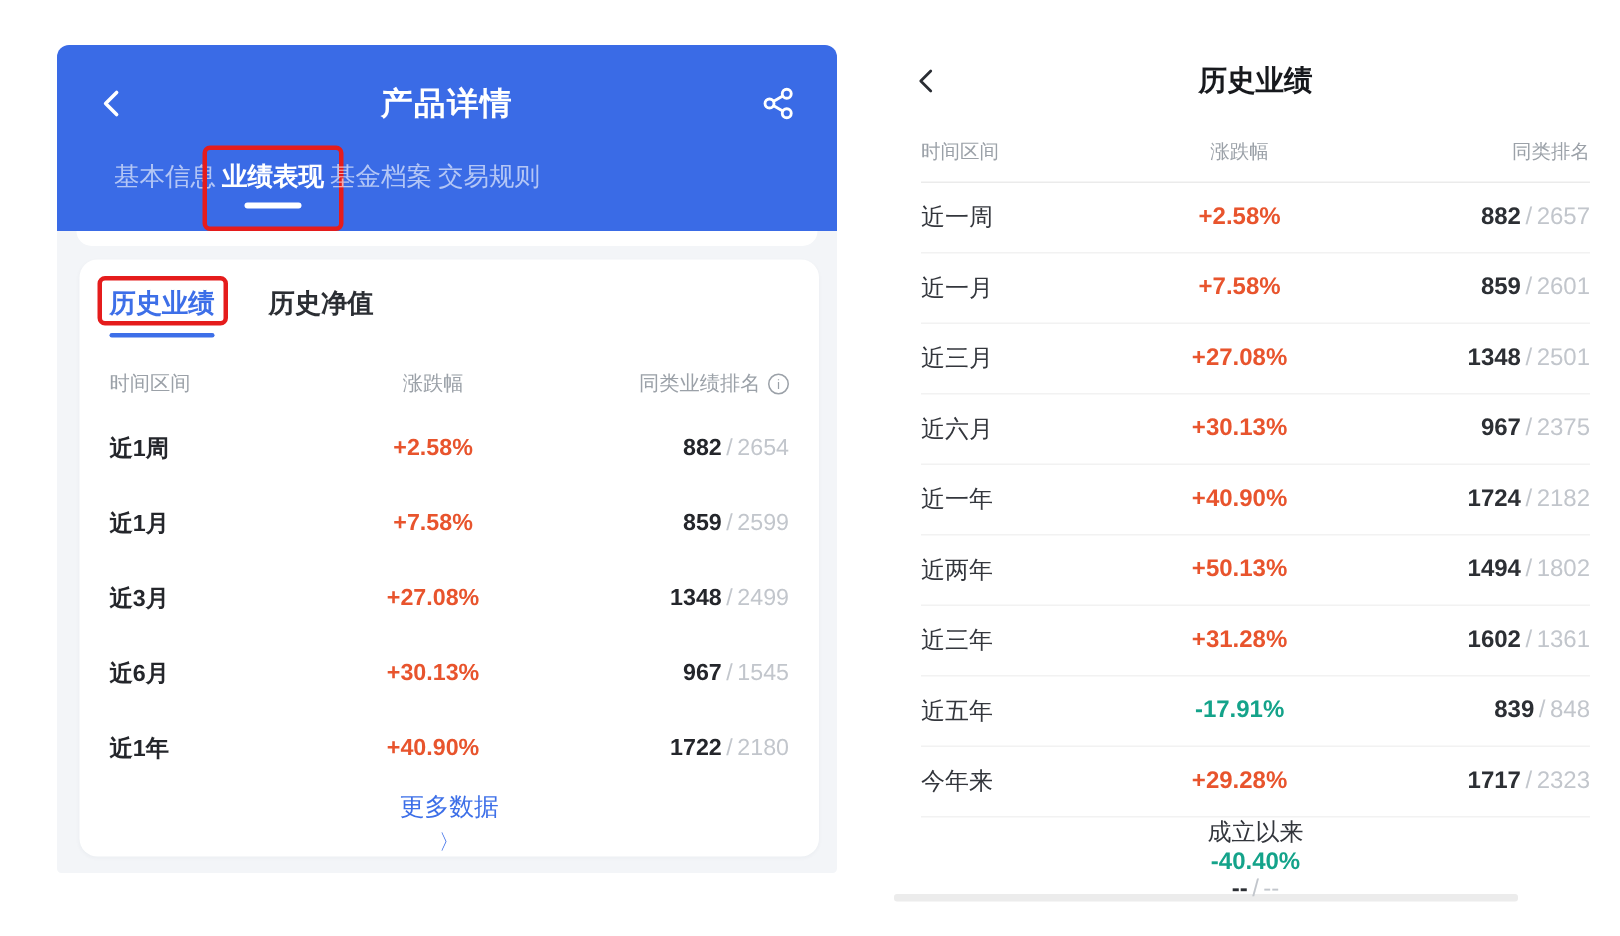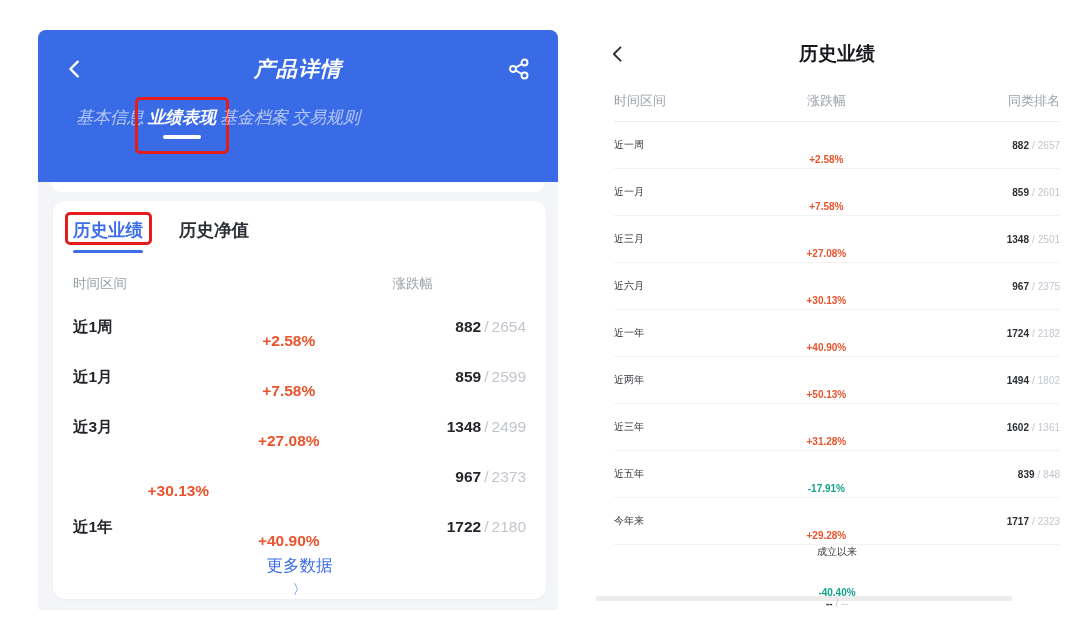--- a/index.html
+++ b/index.html
@@ -13,22 +13,22 @@
     --muted:#9ba1a8;
     --faded:#c2c6cc;
   }
   *{margin:0;padding:0;box-sizing:border-box;}
   html,body{width:1080px;height:624px;background:#ffffff;overflow:hidden;
     font-family:"Liberation Sans", sans-serif;}
   .stage{position:relative;width:1080px;height:624px;background:#fff;}
 
   
   .screen-left{position:absolute;left:38px;top:30px;width:520px;height:550px;}
-  .blue-header{height:152px;background:var(--blue);border-radius:8px 8px 0 0;
-    padding:0 26px;color:#fff;font-style:italic;}
+  .blue-header{height:124px;background:var(--blue);border-radius:8px 8px 0 0;
+    padding:0 26px;color:#fff;}
   .nav-row{height:66px;display:flex;align-items:center;padding-top:12px;}
   .nav-back{width:26px;height:26px;display:flex;align-items:center;cursor:pointer;color:#fff;}
   .nav-title{flex:1;text-align:center;font-size:21px;font-weight:700;letter-spacing:1px;}
   .nav-share{width:26px;height:26px;display:flex;align-items:center;justify-content:center;cursor:pointer;color:#fff;}
   .tabs-row{display:flex;padding:8px 10px 0;}
   .tab{position:relative;font-size:17px;color:rgba(255,255,255,.62);padding:2px 2px;cursor:pointer;text-align:center;}
   .tab.active{color:#fff;font-weight:700;}
   .tab-underline{display:none;width:38px;height:4px;background:#fff;border-radius:2px;margin:6px auto 0;}
   .tab.active .tab-underline{display:block;}
   .anno-box{position:absolute;left:-11px;right:-11px;top:-7px;bottom:-13px;
@@ -52,38 +52,38 @@
   .col-period{flex:1;text-align:left;}
   .col-change{flex:1;text-align:center;}
   .col-rank{flex:1.15;text-align:right;display:flex;justify-content:flex-end;align-items:center;gap:3px;}
   .info-dot{width:14px;height:14px;border:1px solid var(--muted);border-radius:50%;
     display:inline-flex;align-items:center;justify-content:center;margin-left:2px;
     font-size:9px;color:var(--muted);font-style:normal;cursor:pointer;}
   .info-dot::after{content:"i";line-height:1;}
 
   .trow{display:flex;align-items:center;height:50px;font-size:15.5px;}
   .trow .col-period{font-weight:700;color:var(--ink);}
-  .chg{font-weight:700;margin-top:28px;}
+  .chg{font-weight:700;}
   .chg.pos{color:var(--pos);}
   .chg.neg{color:var(--neg);}
   .rank-num{font-weight:700;color:var(--ink);}
   .rank-sep,.rank-total{color:var(--faded);font-weight:400;}
   .more-row{height:50px;display:flex;align-items:center;justify-content:center;
     color:var(--accent);font-size:16.5px;cursor:pointer;gap:4px;flex-direction:column;}
   .more-chevron{font-size:14px;}
 
   
   .screen-right{position:absolute;left:596px;top:28px;width:482px;height:586px;background:#fff;}
   .r-nav{position:relative;height:52px;display:flex;align-items:center;}
   .r-back{width:26px;height:26px;margin-left:12px;display:flex;align-items:center;cursor:pointer;color:#2a2d33;}
   .r-title{position:absolute;left:0;right:0;text-align:center;font-size:19px;font-weight:700;color:#17191d;}
   .r-table{padding:0 18px;}
   .r-thead{display:flex;align-items:center;height:42px;color:var(--muted);font-size:13px;
     border-bottom:1px solid #ebebeb;}
-  .r-row{display:flex;align-items:center;height:47px;font-size:10px;border-bottom:1px solid #f2f2f2;}
+  .r-row{display:flex;align-items:center;height:47px;font-size:16px;border-bottom:1px solid #f2f2f2;}
   .r-row:last-child{border-bottom:none;flex-direction:column;}
   .r-row .col-period{color:var(--label);font-weight:400;}
   .r-row .chg{font-weight:700;}
   .r-row .rank-num{font-weight:600;color:#2c2f34;}
   .bottom-bar{margin:4px 0 0 0;height:5px;width:416px;background:#ececec;border-radius:2px;}
 
   svg{display:block;}
 </style>
 </head>
 <body>
@@ -125,20 +125,24 @@
       <div class="card-sliver"></div>
       <div class="card">
         <div class="subtabs">
             <div class="subtab active"><div class="label-wrap"><span>历史业绩</span><div class="anno-box2"></div></div><div class="sub-underline"></div></div>
             <div class="subtab"><div class="label-wrap"><span>历史净值</span></div></div>
           </div>
 
         <div class="thead">
           <span class="col-period">时间区间</span>
           <span class="col-change">涨跌幅</span>
+          <span class="col-rank">
+            <span>同类业绩排名</span>
+              <i class="info-dot"></i>
+          </span>
         </div>
 
         <div id="left-rows">
             <div class="trow">
               <span class="col-period">近1周</span>
               <span class="col-change chg pos">+2.58%</span>
               <span class="col-rank">
                 <span class="rank-num">882</span>
                 <span class="rank-sep"> / </span>
                 <span class="rank-total">2654</span>
@@ -156,25 +160,26 @@
             <div class="trow">
               <span class="col-period">近3月</span>
               <span class="col-change chg pos">+27.08%</span>
               <span class="col-rank">
                 <span class="rank-num">1348</span>
                 <span class="rank-sep"> / </span>
                 <span class="rank-total">2499</span>
               </span>
             </div>
             <div class="trow">
+              <span class="col-period">近6月</span>
               <span class="col-change chg pos">+30.13%</span>
               <span class="col-rank">
                 <span class="rank-num">967</span>
                 <span class="rank-sep"> / </span>
-                <span class="rank-total">2373</span>
+                <span class="rank-total">1545</span>
               </span>
             </div>
             <div class="trow">
               <span class="col-period">近1年</span>
               <span class="col-change chg pos">+40.90%</span>
               <span class="col-rank">
                 <span class="rank-num">1722</span>
                 <span class="rank-sep"> / </span>
                 <span class="rank-total">2180</span>
               </span>

